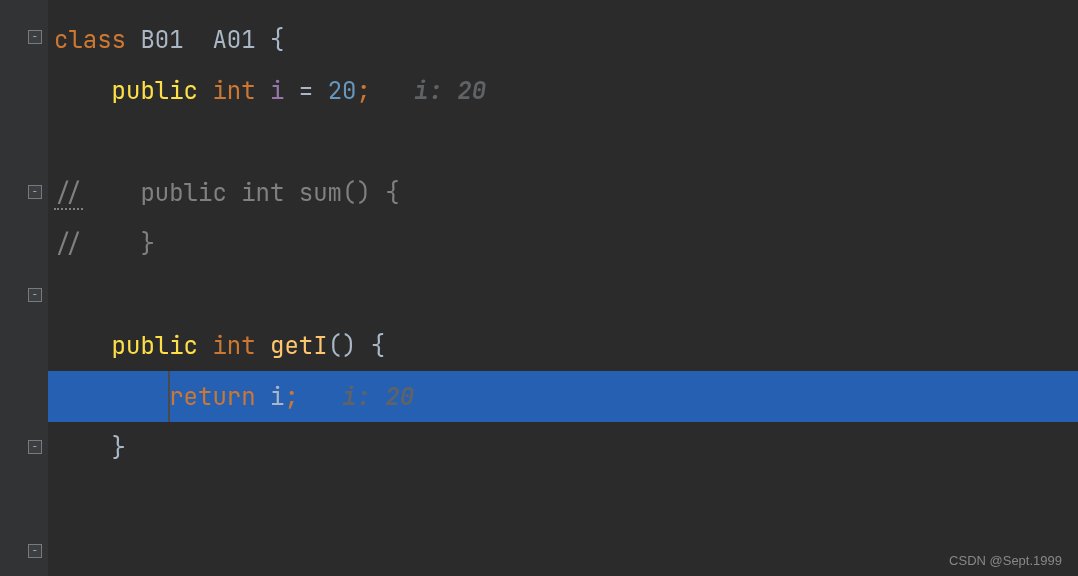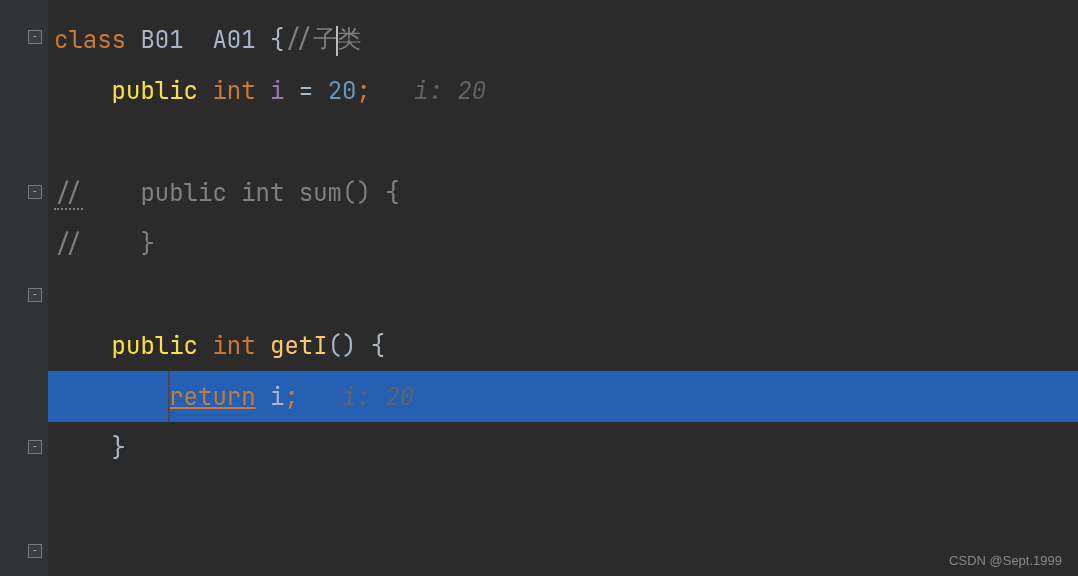--- a/index.html
+++ b/index.html
@@ -57,32 +57,33 @@
       position: relative;
       white-space: pre;
     }
     .line.highlighted {
       background: #2660b3;
     }
     .kw-class { color: #cc7832; }
     .kw-public { color: #fde047; }
     .kw-int { color: #cc7832; }
     .kw-extends { color: #cc7832; }
-    .kw-return { color: #cc7832; text-decoration: underline; }
+    .kw-return { color: #cc7832; }
     .class-name { color: #a9b7c6; }
     .identifier { color: #9876aa; }
     .method-name { color: #ffc66d; }
     .number { color: #6897bb; }
     .comment { color: #808080; }
     .brace { color: #a9b7c6; }
     .semicolon { color: #cc7832; }
     .equals { color: #a9b7c6; }
     .hint { 
       color: #606366; 
       font-style: italic;
+      font-weight: bold;
     }
     .warn-underline {
       border-bottom: 2px dotted #808080;
     }
     .cursor {
       display: inline-block;
       width: 2px;
       height: 30px;
       background: #bbbbbb;
       vertical-align: middle;
@@ -111,21 +112,21 @@
 <div class="editor">
   <div class="gutter">
     <div class="fold-marker fold-minus" style="top:30px"></div>
     <div class="fold-marker fold-minus" style="top:185px"></div>
     <div class="fold-marker fold-minus" style="top:288px"></div>
     <div class="fold-marker fold-minus" style="top:440px"></div>
     <div class="fold-marker fold-minus" style="top:544px"></div>
   </div>
   <div class="code-area">
 
-    <div class="line"><span class="kw-class">class</span><span> </span><span class="class-name">B01</span><span> </span><span> </span><span class="class-name">A01</span><span> </span><span class="brace">{</span><span class="comment">//子<span class="cursor"></span>类</span></div>
+    <div class="line"><span class="kw-class">class</span><span> </span><span class="class-name">B01</span><span> </span><span> </span><span class="class-name">A01</span><span> </span><span class="brace">{</span></div>
 
     <div class="line"><span>    </span><span class="kw-public">public</span><span> </span><span class="kw-int">int</span><span> </span><span class="identifier">i</span><span> </span><span class="equals">=</span><span> </span><span class="number">20</span><span class="semicolon">;</span><span>   </span><span class="hint">i: 20</span></div>
 
     <div class="line"></div>
 
     <div class="line"><span class="comment"><span class="warn-underline">//</span>    public int sum() {</span></div>
 
 
     <div class="line"><span class="comment">//    }</span></div>
 

